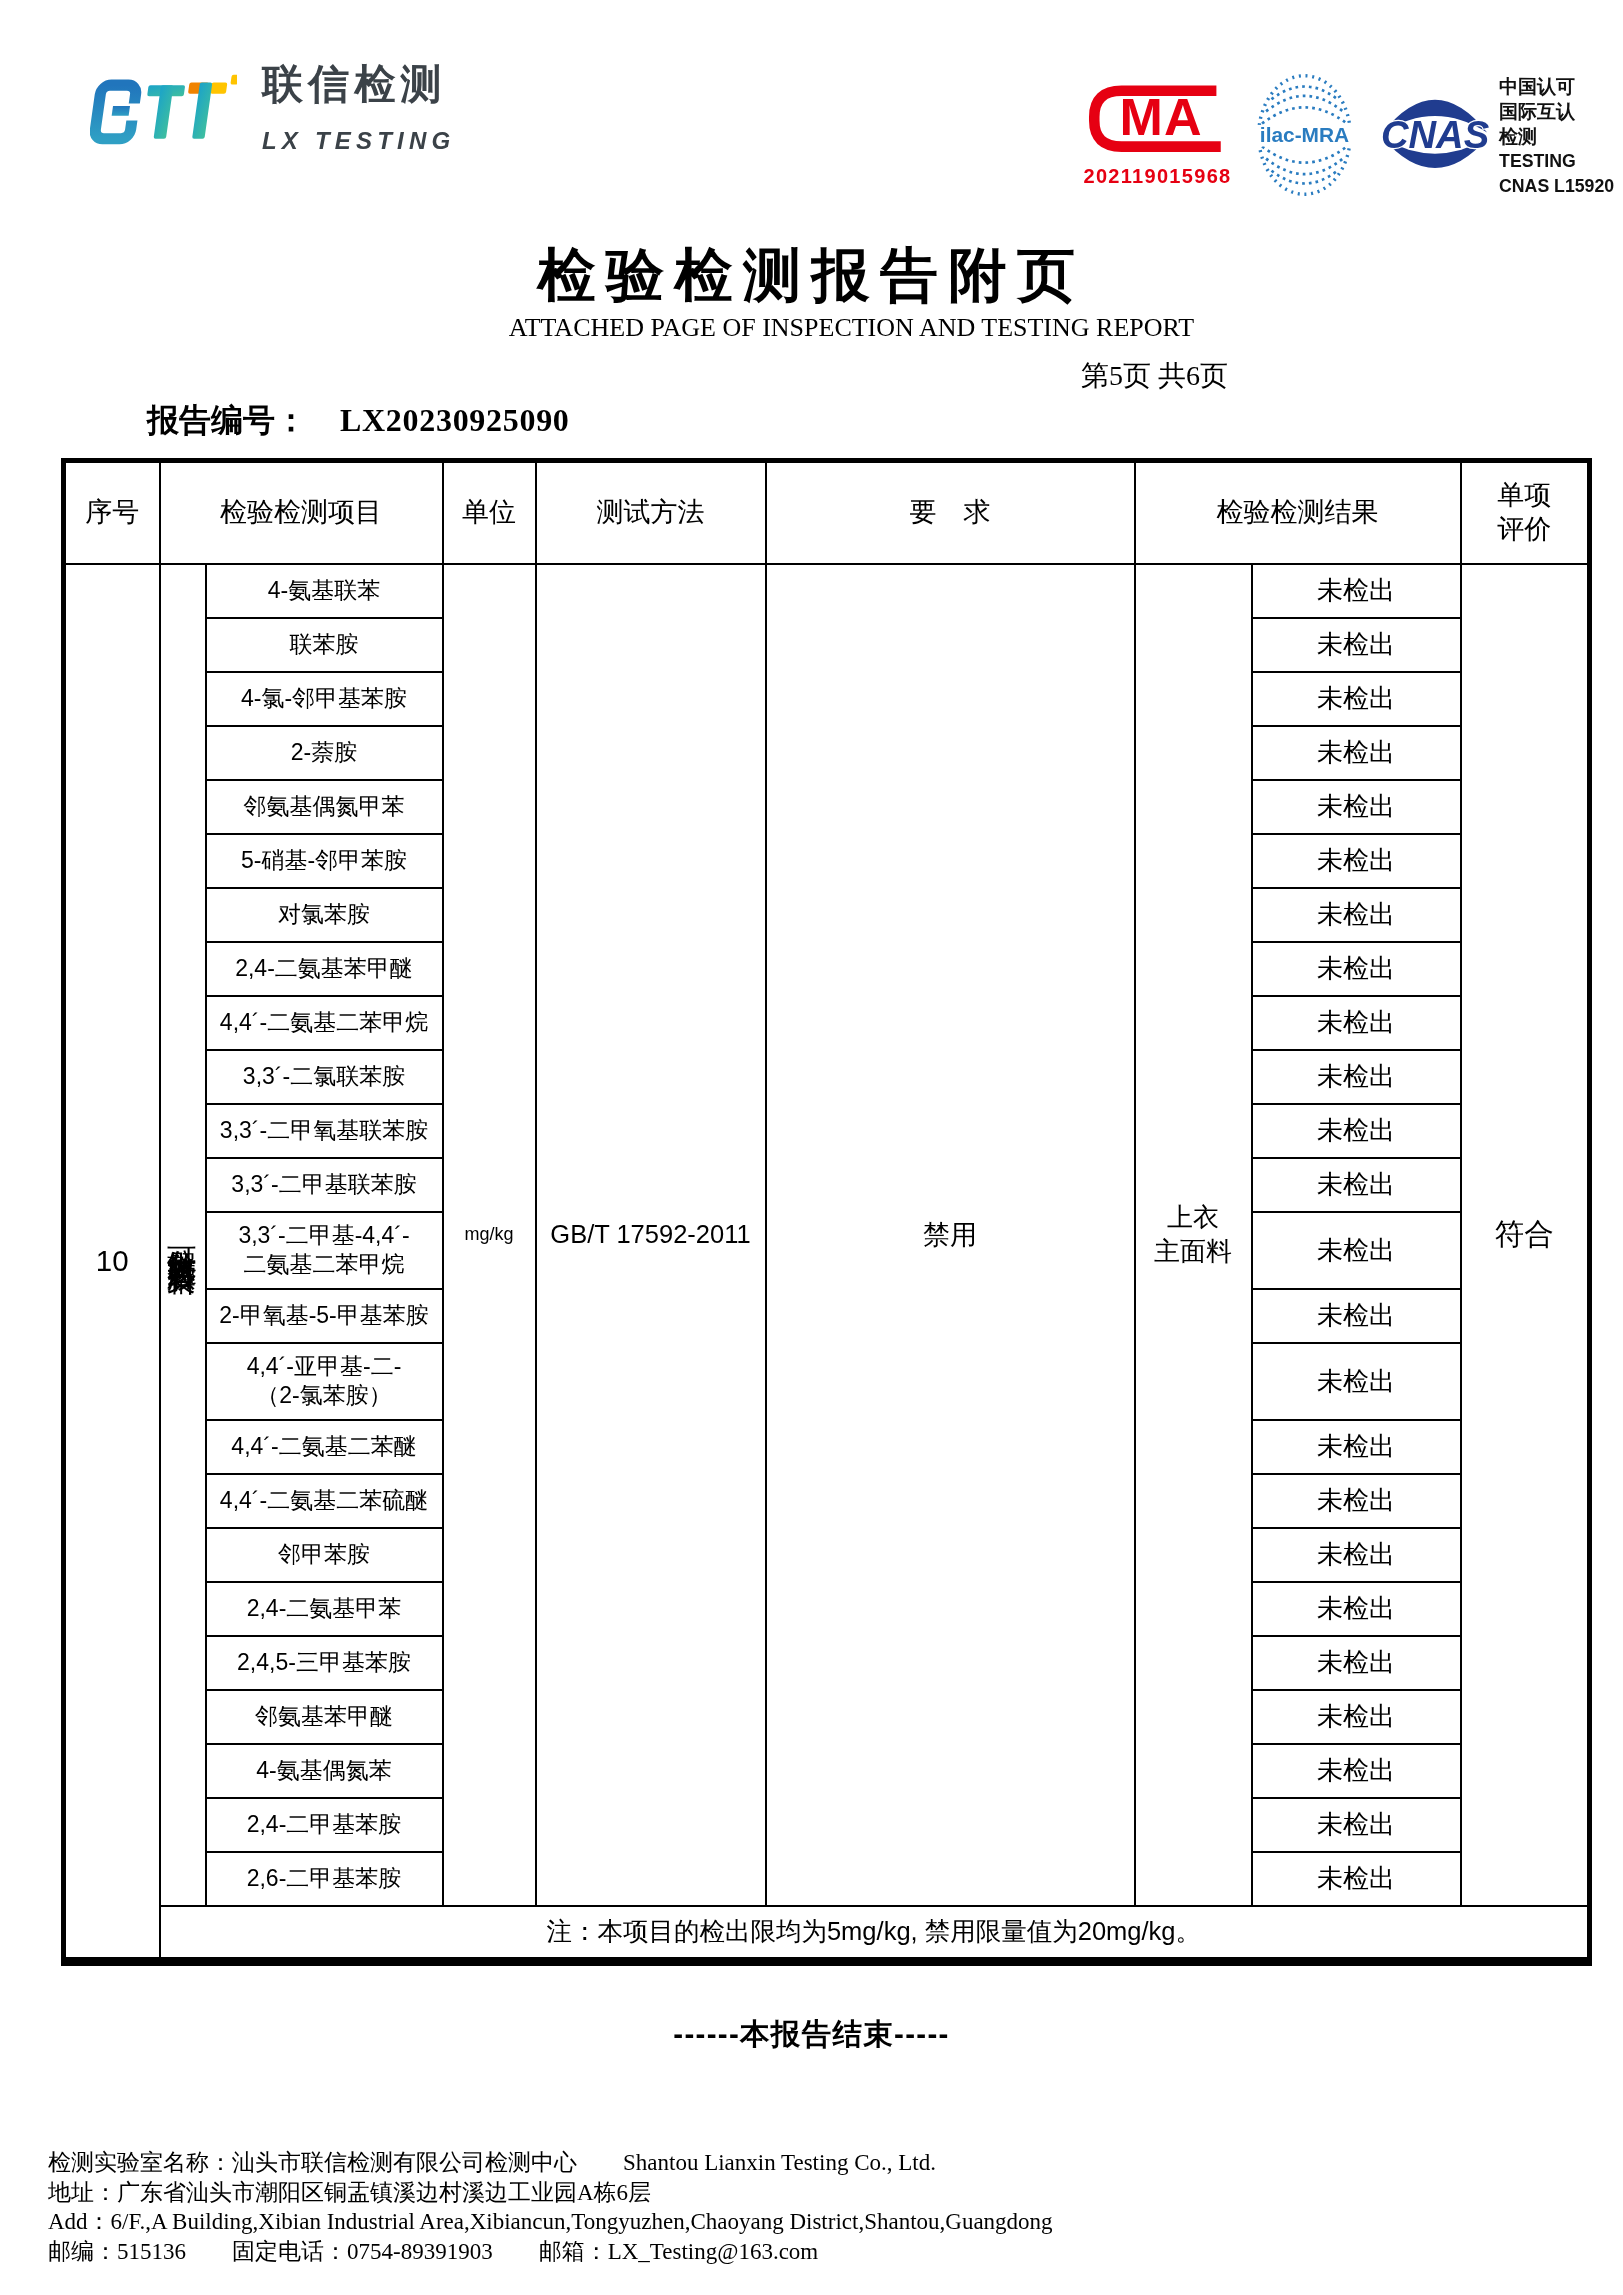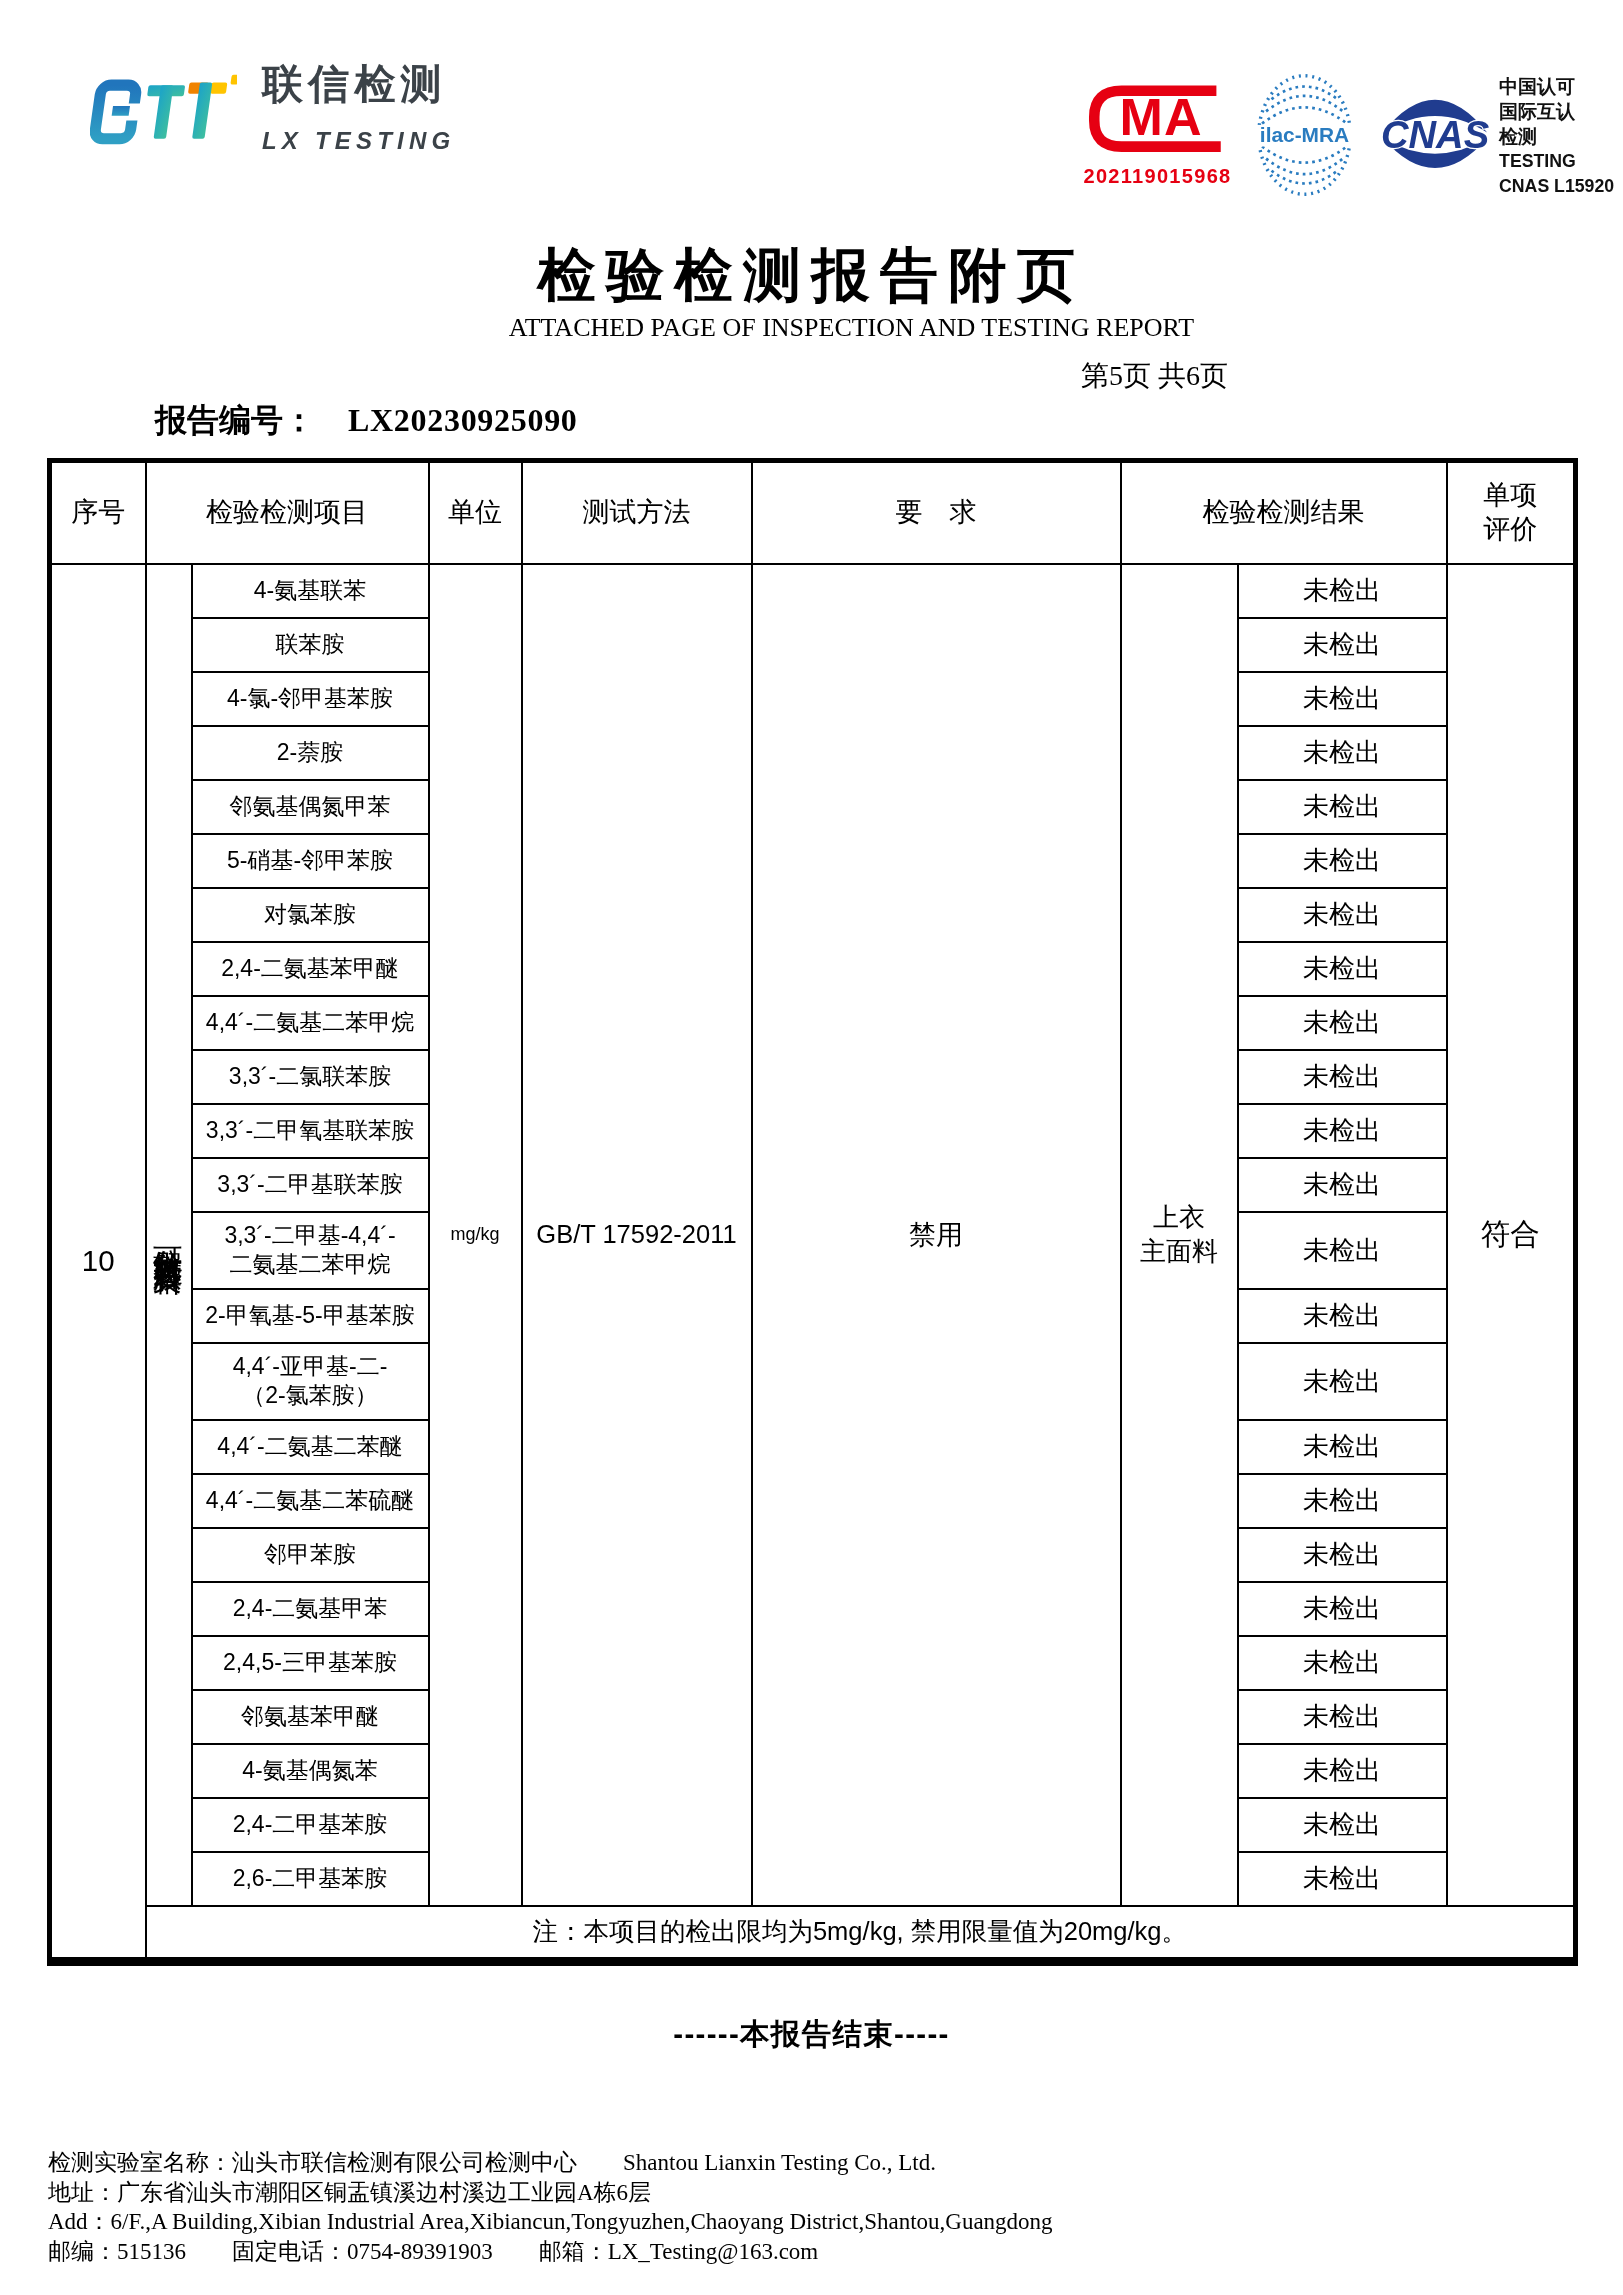--- a/index.html
+++ b/index.html
@@ -24,26 +24,26 @@
   .accr div{white-space:nowrap;}
   .accr .zh{font-family:"Liberation Serif",serif;font-weight:bold;font-size:19px;line-height:25px;color:#111;}
   .accr .en{font-size:17.7px;font-weight:bold;line-height:25px;color:#111;}
 
   
   .title{position:absolute;top:237px;left:0;width:100%;text-align:center;
          font-family:"Liberation Serif",serif;font-weight:bold;font-size:58px;letter-spacing:10.5px;}
   .subtitle{position:absolute;top:313px;left:0;width:100%;text-align:center;
             font-family:"Liberation Serif",serif;font-size:26px;padding-left:40px;}
   .page-info{position:absolute;top:357px;left:1081px;font-family:"Liberation Serif",serif;font-size:28px;}
-  .report-no{position:absolute;top:399px;left:155px;font-family:"Liberation Serif",serif;
+  .report-no{position:absolute;top:399px;left:147px;font-family:"Liberation Serif",serif;
              font-size:32px;font-weight:bold;text-align:center;}
   .report-no .val{margin-left:33px;letter-spacing:0.7px;}
 
   
-  table.report{position:absolute;top:458px;left:47px;width:1525px;
+  table.report{position:absolute;top:458px;left:61px;width:1525px;
                border-collapse:collapse;table-layout:fixed;
                border:5.9px solid #000;border-bottom-width:9.8px;}
   table.report th,table.report td{border:2.6px solid #000;text-align:center;vertical-align:middle;
                white-space:pre-line;padding:0;overflow:hidden;}
   thead tr{height:103px;}
   th{font-weight:normal;font-size:27px;line-height:1.25;}
   tbody tr{height:54px;}
   tbody tr.tall{height:77px;}
   tr.note-row{height:56px;}
   td.seq{font-size:29.5px;}

